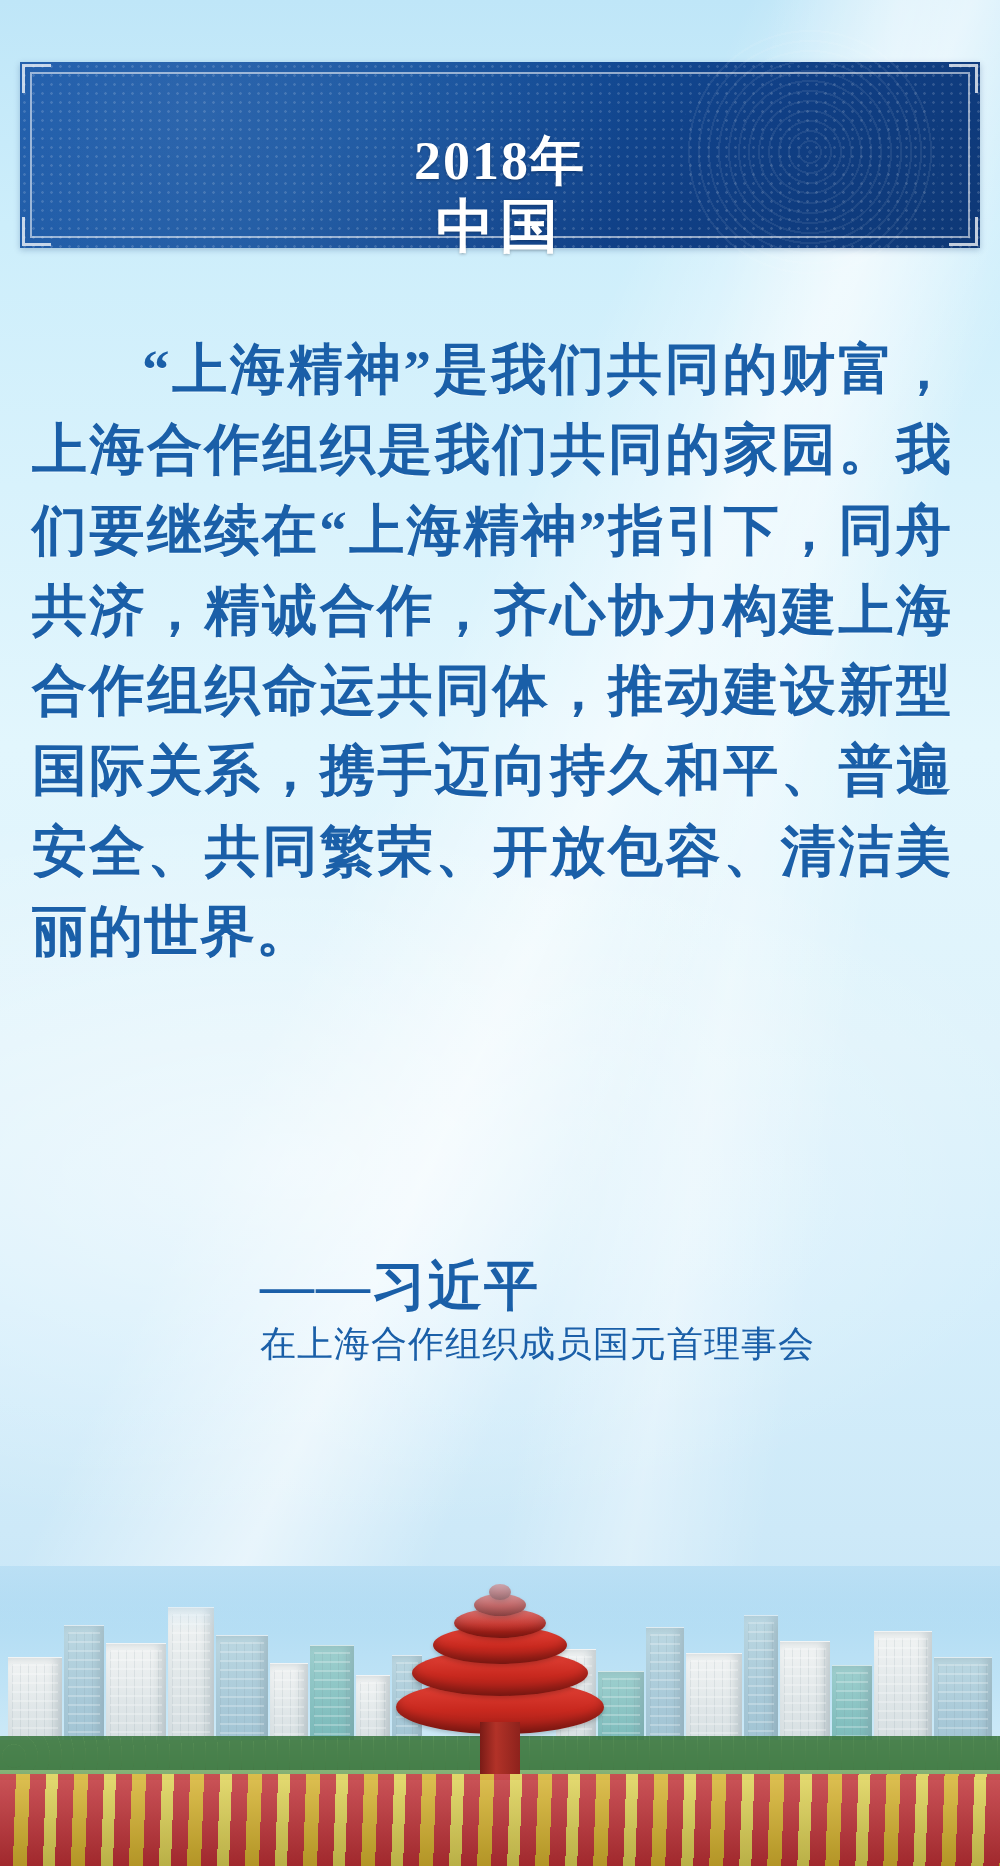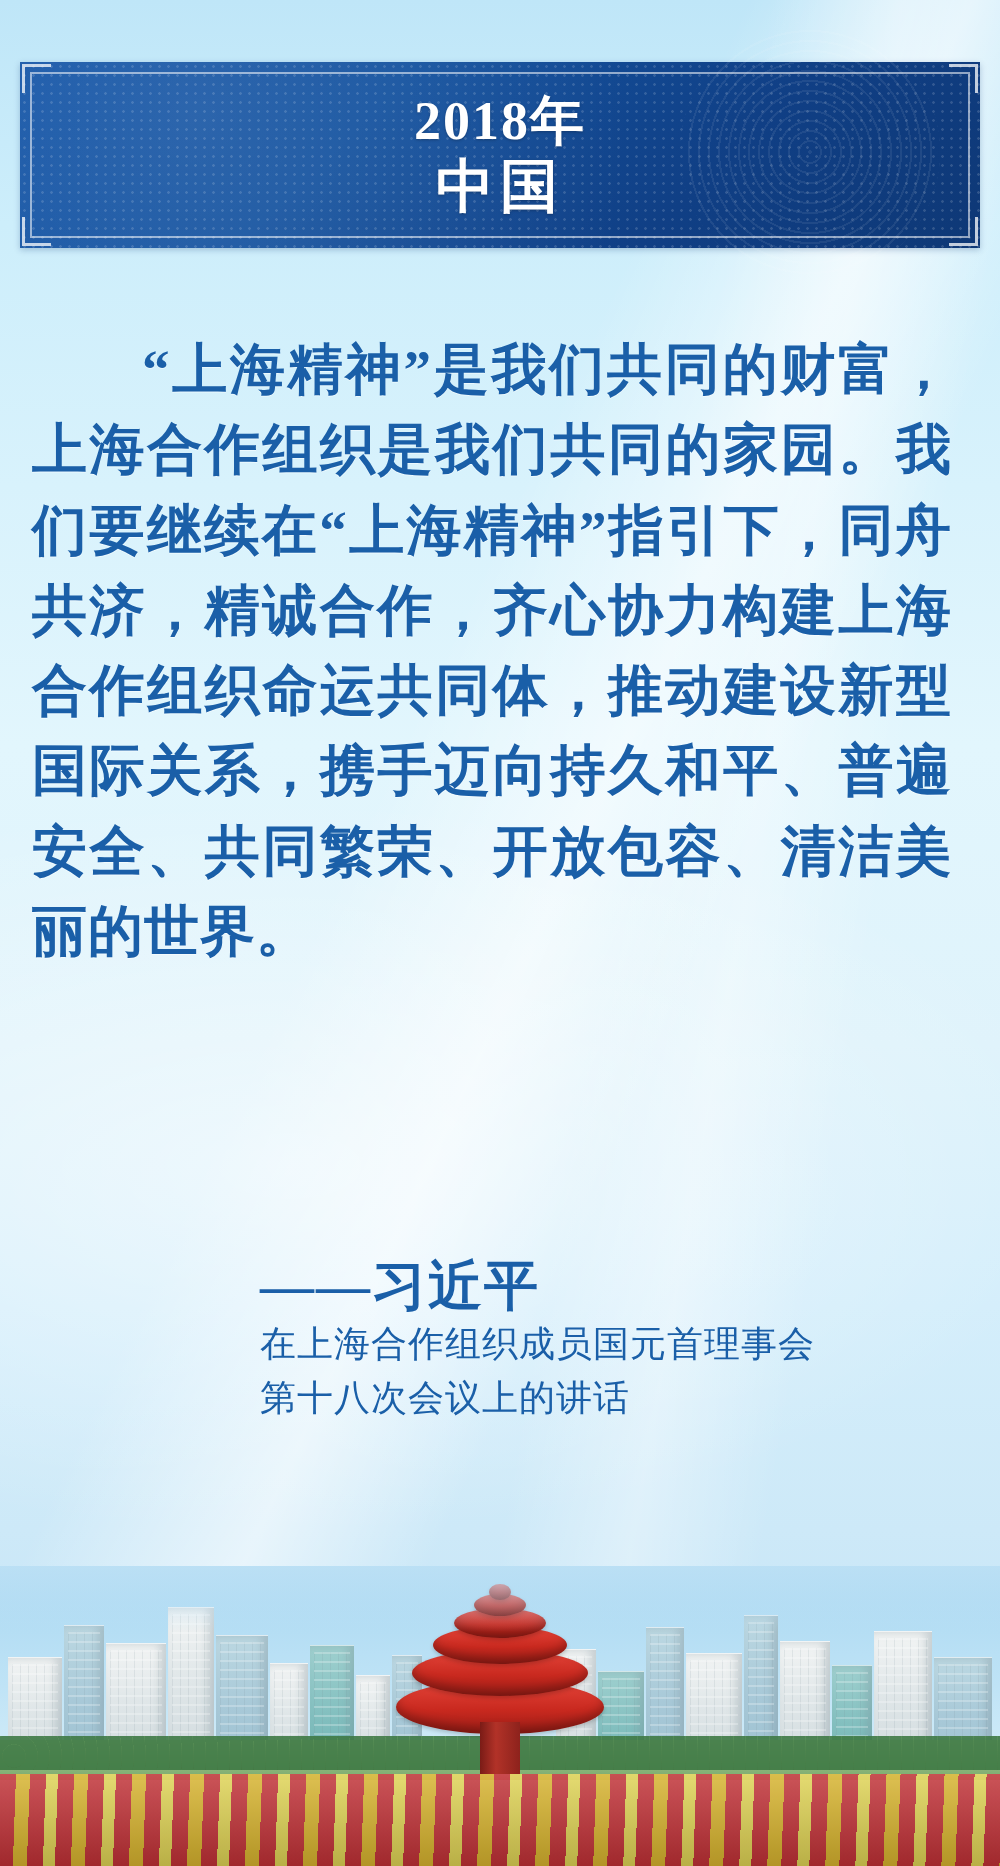--- a/index.html
+++ b/index.html
@@ -105,20 +105,21 @@
   .banner-text {
     position: relative;
     z-index: 3;
     height: 100%;
     display: flex;
     flex-direction: column;
     align-items: center;
     justify-content: center;
     color: #ffffff;
     line-height: 1.08;
+    margin-top: 40px;
   }
   .banner-year {
     font-size: 54px;
     font-weight: bold;
     letter-spacing: 2px;
     text-shadow: 0 1px 3px rgba(0,0,0,0.25);
   }
   .banner-country {
     font-size: 58px;
     font-weight: bold;
@@ -310,21 +311,20 @@
       <div class="banner-year">2018年</div>
       <div class="banner-country">中国</div>
     </div>
   </div>
 
   <div class="quote"><span class="first-line-indent"></span><span>“上海精神”是我们共同的财富，上海合作组织是我们共同的家园。我们要继续在“上海精神”指引下，同舟共济，精诚合作，齐心协力构建上海合作组织命运共同体，推动建设新型国际关系，携手迈向持久和平、普遍安全、共同繁荣、开放包容、清洁美丽的世界。</span></div>
 
   <div class="attrib">
     <div class="attrib-name">——习近平</div>
     <div class="attrib-line">在上海合作组织成员国元首理事会</div>
-    <div class="attrib-line">第十八次会议上的讲话</div>
   </div>
 
   <div class="photo">
     <div class="sky"></div>
 
     <div class="skyline">
       <div class="bld" style="left:8px;   width:54px;  height:118px;"></div>
       <div class="bld glass" style="left:64px;  width:40px;  height:150px;"></div>
       <div class="bld" style="left:106px; width:60px;  height:132px;"></div>
       <div class="bld" style="left:168px; width:46px;  height:168px;"></div>

